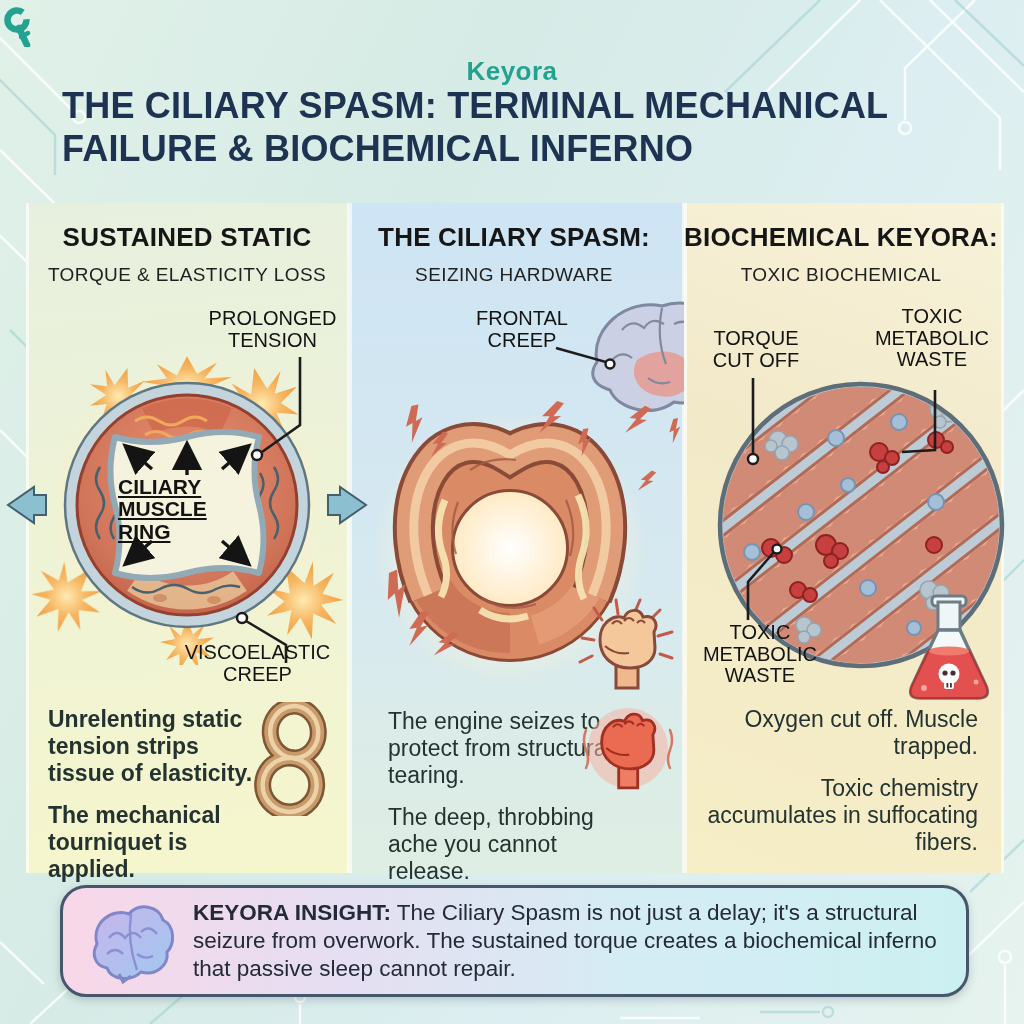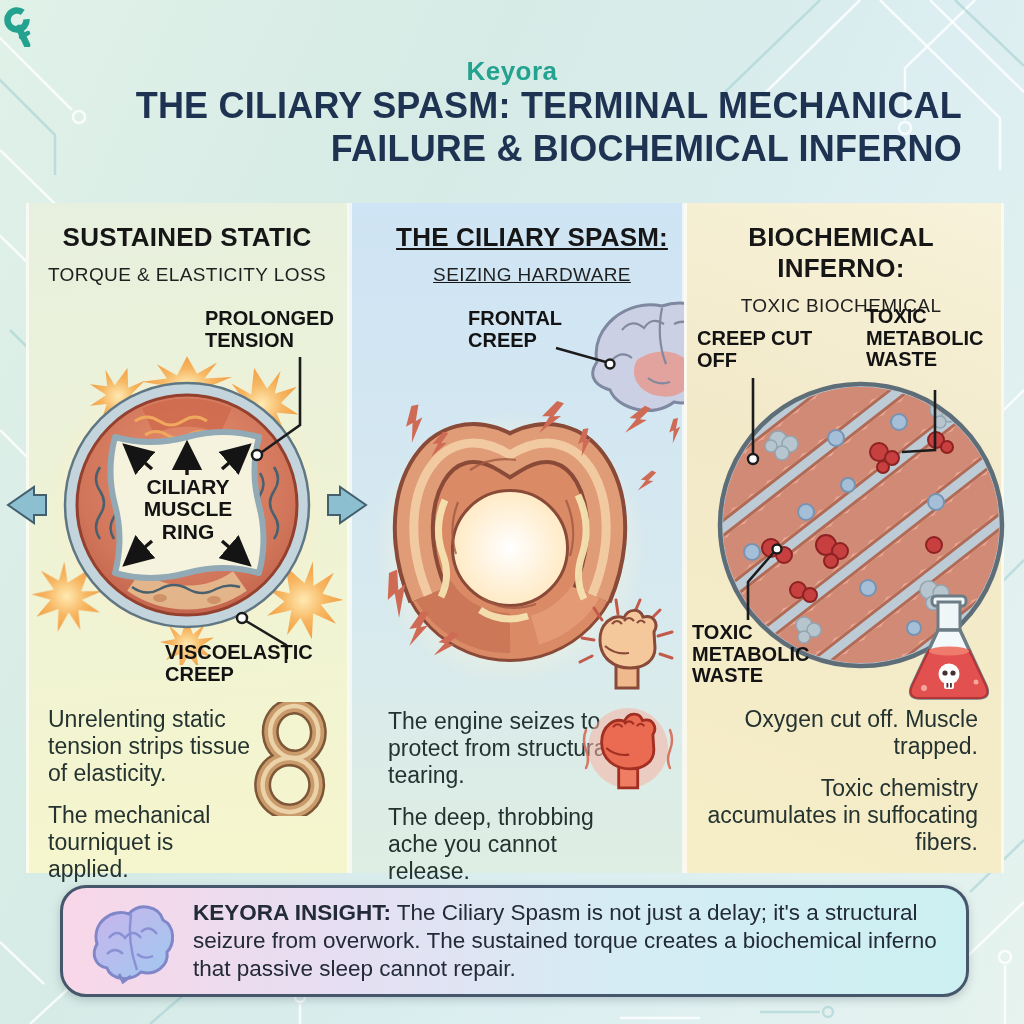--- a/index.html
+++ b/index.html
@@ -6,43 +6,43 @@
   body{font-family:"Liberation Sans","DejaVu Sans",sans-serif;background:#dfeeea;}
   #page{position:relative;width:1024px;height:1024px;overflow:hidden;
         background:linear-gradient(115deg,#e0f1e8 0%,#d6ebe6 35%,#dceef1 65%,#e6f3ee 100%);}
   svg{display:block;}
   .abs{position:absolute;}
 
   
   #logo{left:0;top:16px;width:1024px;text-align:center;}
   #logo .wordmark{font-size:26px;font-weight:800;color:#23a290;letter-spacing:.5px;vertical-align:middle;}
   #logo .keyicon{vertical-align:middle;margin-right:-6px;position:relative;top:-9px;}
-  #title{left:62px;top:84px;width:900px;text-align:right;color:#1e3252;font-weight:800;
+  #title{left:62px;top:84px;width:900px;text-align:left;color:#1e3252;font-weight:800;
          font-size:36px;line-height:1.2;letter-spacing:.2px;}
 
   
   .colbg{top:203px;height:670px;border-left:3px solid rgba(255,255,255,.65);border-right:3px solid rgba(255,255,255,.65);}
   #colbg1{left:26px;width:318px;background:linear-gradient(175deg,#e7f0df 0%,#eef3d6 45%,#f6f6cd 100%);}
   #colbg2{left:349px;width:330px;background:linear-gradient(180deg,#cfe4f4 0%,#d6e9f0 55%,#dfeee3 100%);}
   #colbg3{left:684px;width:314px;background:linear-gradient(200deg,#f7f2da 0%,#f2e9c9 40%,#f6eec6 100%);}
 
   .col-head{top:222px;text-align:center;color:#161616;}
   .col-head .bold{font-size:26px;font-weight:800;letter-spacing:.2px;}
   .col-head .rest{font-size:19px;font-weight:400;letter-spacing:.4px;color:#1f1f1f;margin-top:11px;}
   #head1{left:28px;width:318px;}
-  #head2{left:367px;width:330px;text-decoration:underline;}
+  #head2{left:349px;width:330px;}
   #head3{left:684px;width:314px;}
 
-  .mini-label{font-size:20px;font-weight:700;line-height:1.08;color:#131313;}
+  .mini-label{font-size:20px;font-weight:400;line-height:1.08;color:#131313;text-align:center;}
   #ring-center-label{left:118px;top:476px;width:140px;font-size:21px;font-weight:800;line-height:1.07;
-                     text-align:center;color:#131313;z-index:5;}
+                     text-align:left;color:#131313;z-index:5;text-decoration:underline;}
 
   .body-text{font-size:23px;line-height:1.17;color:#243230;}
   .body-text p{margin:0 0 15px 0;}
-  #body1{left:48px;top:706px;width:208px;}
+  #body1{left:48px;top:706px;width:208px;font-weight:bold;}
   #body2{left:388px;top:708px;width:245px;}
   #body3{left:698px;top:706px;width:280px;text-align:right;}
 
   
   #insight{left:60px;top:885px;width:903px;height:106px;border:3px solid #46566b;border-radius:26px;
            background:linear-gradient(90deg,#f8d7e8 0%,#e6def2 30%,#d5ecf4 62%,#ccf0f2 100%);
            box-shadow:0 3px 8px rgba(60,80,90,.25);display:flex;align-items:center;}
   #insight .txt{font-size:22.5px;line-height:1.25;color:#232a38;padding-right:10px;}
   #insight .txt b{font-weight:800;}
   #insight-brain{margin:0 18px 0 16px;flex:0 0 auto;}
@@ -111,21 +111,21 @@
 
   <div class="abs col-head" id="head1">
     <div class="bold">SUSTAINED STATIC</div>
     <div class="rest">TORQUE &amp; ELASTICITY LOSS</div>
   </div>
   <div class="abs col-head" id="head2">
     <div class="bold">THE CILIARY SPASM:</div>
     <div class="rest">SEIZING HARDWARE</div>
   </div>
   <div class="abs col-head" id="head3">
-    <div class="bold">BIOCHEMICAL INFERNO:</div>
+    <div class="bold">BIOCHEMICAL KEYORA:</div>
     <div class="rest">TOXIC BIOCHEMICAL</div>
   </div>
 
   <svg class="abs" style="left:0;top:355px" width="375" height="310" viewBox="0 0 375 310">
     <defs>
       <radialGradient id="burstG" cx="50%" cy="50%" r="50%">
         <stop offset="0%" stop-color="#ffe9b0"></stop>
           <stop offset="55%" stop-color="#f7b35c"></stop>
           <stop offset="100%" stop-color="#f29b3d"></stop>
       </radialGradient>
@@ -442,21 +442,21 @@
         <circle cx="263" cy="384" r="10.5" fill="#ffffff"></circle>
         <rect x="258" y="392" width="10" height="7" rx="2" fill="#ffffff"></rect>
         <circle cx="259" cy="383" r="2.6" fill="#472f2f"></circle>
           <circle cx="267" cy="383" r="2.6" fill="#472f2f"></circle>
         <rect x="260.5" y="393" width="1.8" height="4.5" fill="#472f2f"></rect>
           <rect x="264" y="393" width="1.8" height="4.5" fill="#472f2f"></rect>
       </g>
     </g>
   </svg>
 
-  <div class="abs mini-label" style="left:697px;top:328px;width:118px">CREEP CUT OFF</div>
+  <div class="abs mini-label" style="left:697px;top:328px;width:118px">TORQUE CUT OFF</div>
   <div class="abs mini-label" style="left:866px;top:306px;width:132px">TOXIC METABOLIC WASTE</div>
   <div class="abs mini-label" style="left:692px;top:622px;width:136px">TOXIC METABOLIC WASTE</div>
 
   <div class="abs body-text" id="body3">
     <p>Oxygen cut off. Muscle trapped.</p>
     <p>Toxic chemistry accumulates in suffocating fibers.</p>
   </div>
 
   <div class="abs" id="insight">
     <svg id="insight-brain" width="96" height="86" viewBox="0 0 96 86">

